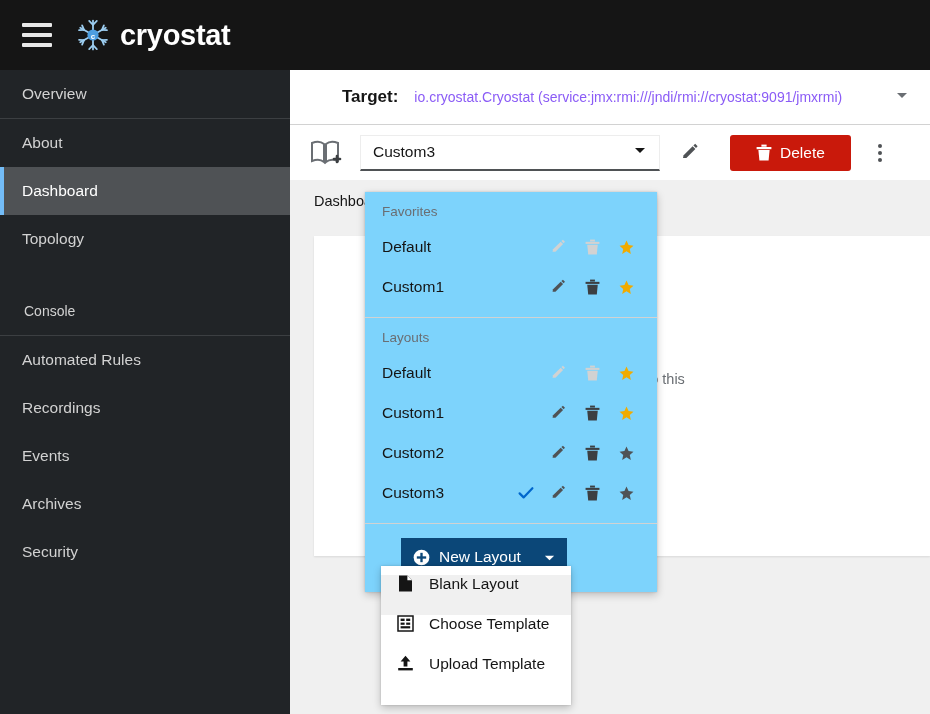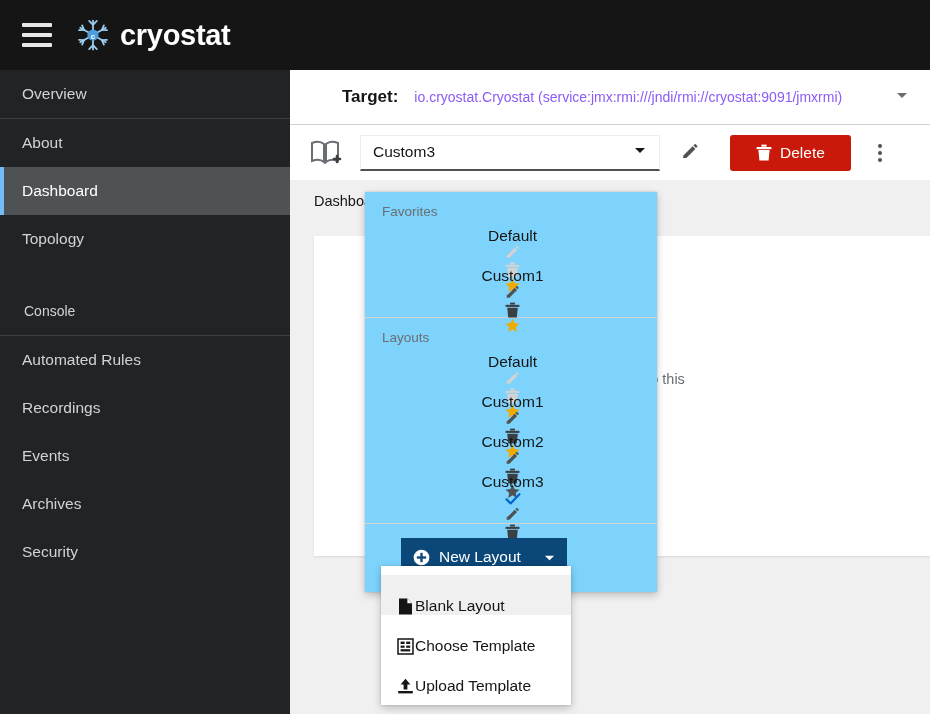--- a/index.html
+++ b/index.html
@@ -144,21 +144,20 @@
   }
   .menu-group-title {
     font-size: 13.5px; color: #6a6e73;
     padding: 12px 0 8px 17px;
   }
   .menu-row {
     height: 40px; display: flex; align-items: center;
     padding: 0 14px 0 17px;
     font-size: 15.5px; color: #151515;
     cursor: pointer;
-    flex-direction: column;
   }
   .menu-row .label { flex: 1; }
   .menu-row .act { width: 34px; display: flex; align-items: center; justify-content: center; }
   .menu-row .check { width: 30px; display: flex; align-items: center; justify-content: center; }
   .menu-divider { height: 1px; background: #d2d2d2; margin: 10px 0 0; }
   .menu-footer {
     border-top: 1px solid #d2d2d2;
     padding: 14px 0 16px 17px;
     margin-top: 10px;
   }
@@ -178,21 +177,21 @@
   
   .sub-menu {
     position: absolute; left: 381px; top: 566px;
     width: 190px;
     background: #fff;
     box-shadow: 0 3px 8px rgba(3,3,3,0.22), 0 0 2px rgba(3,3,3,0.16);
     padding: 9px 0 10px;
     z-index: 50;
   }
   .sub-row {
-    height: 40px; display: flex; align-items: flex-end; gap: 0;
+    height: 40px; display: flex; align-items: flex-start; gap: 14px;
     padding: 0 14px;
     font-size: 15.5px; color: #151515;
     cursor: pointer;
   }
   .sub-row.hover { background: #f0f0f0; }
   .sub-ico { width: 20px; display: flex; align-items: center; justify-content: center; }
 </style>
 </head>
 <body>
 

